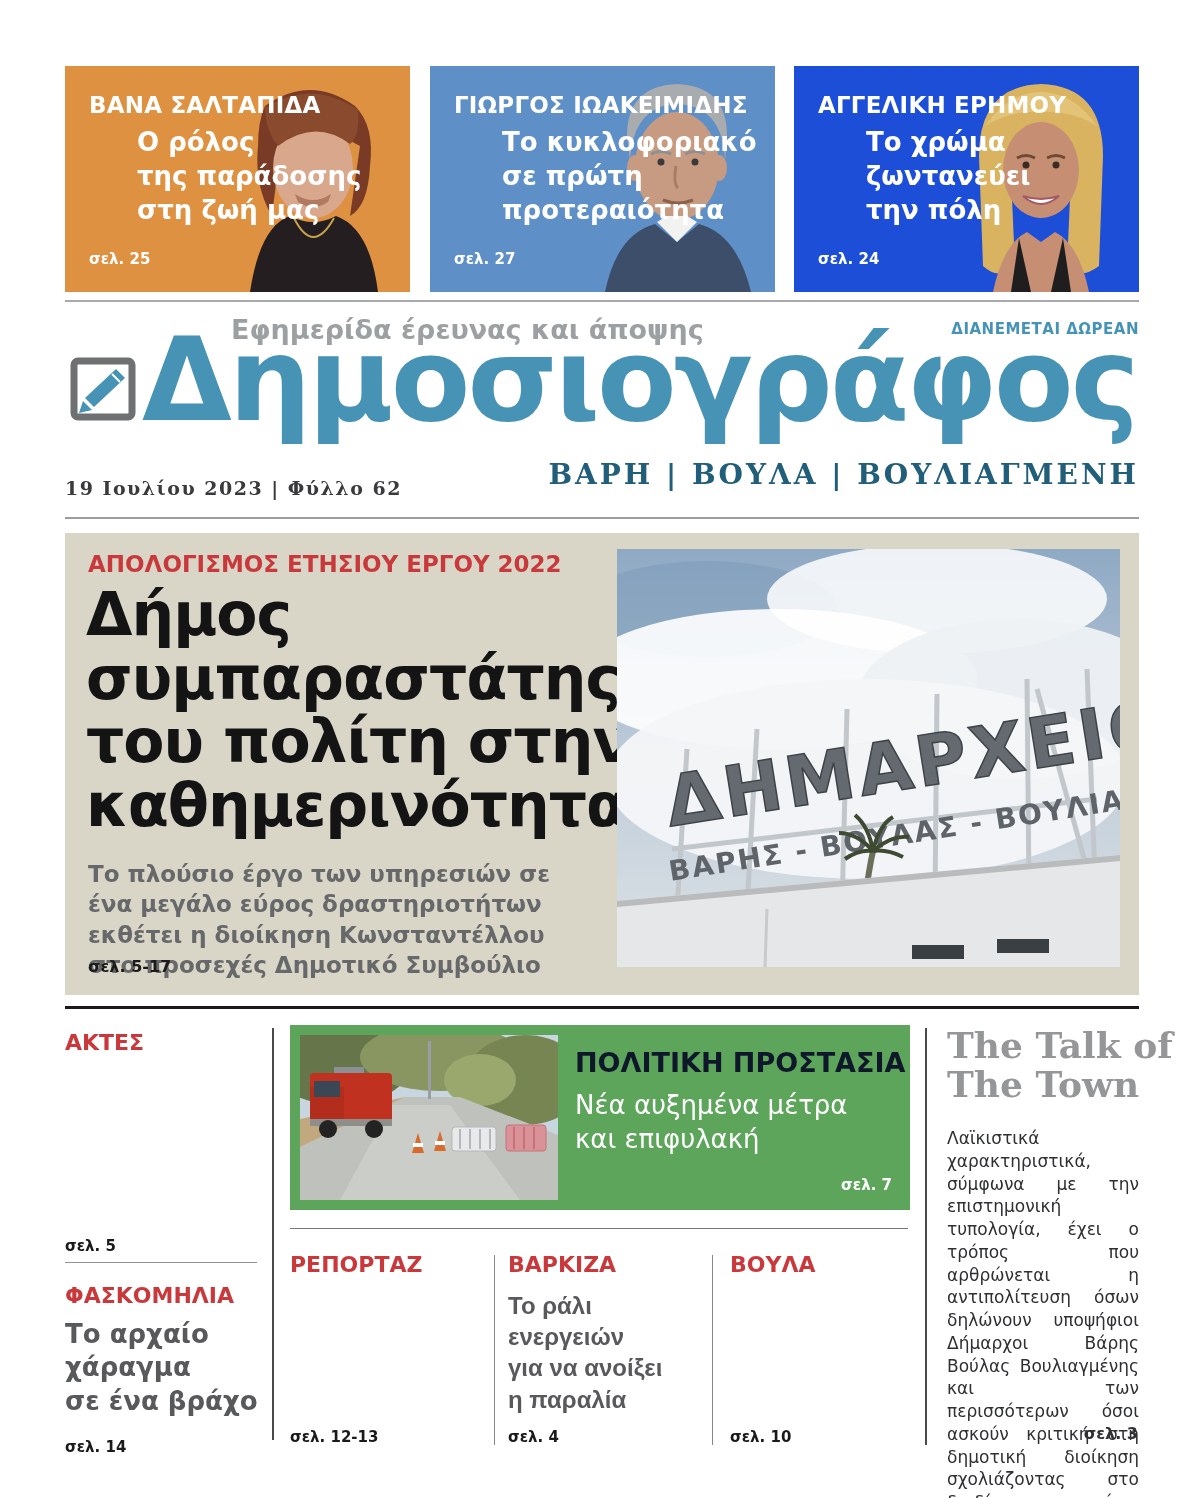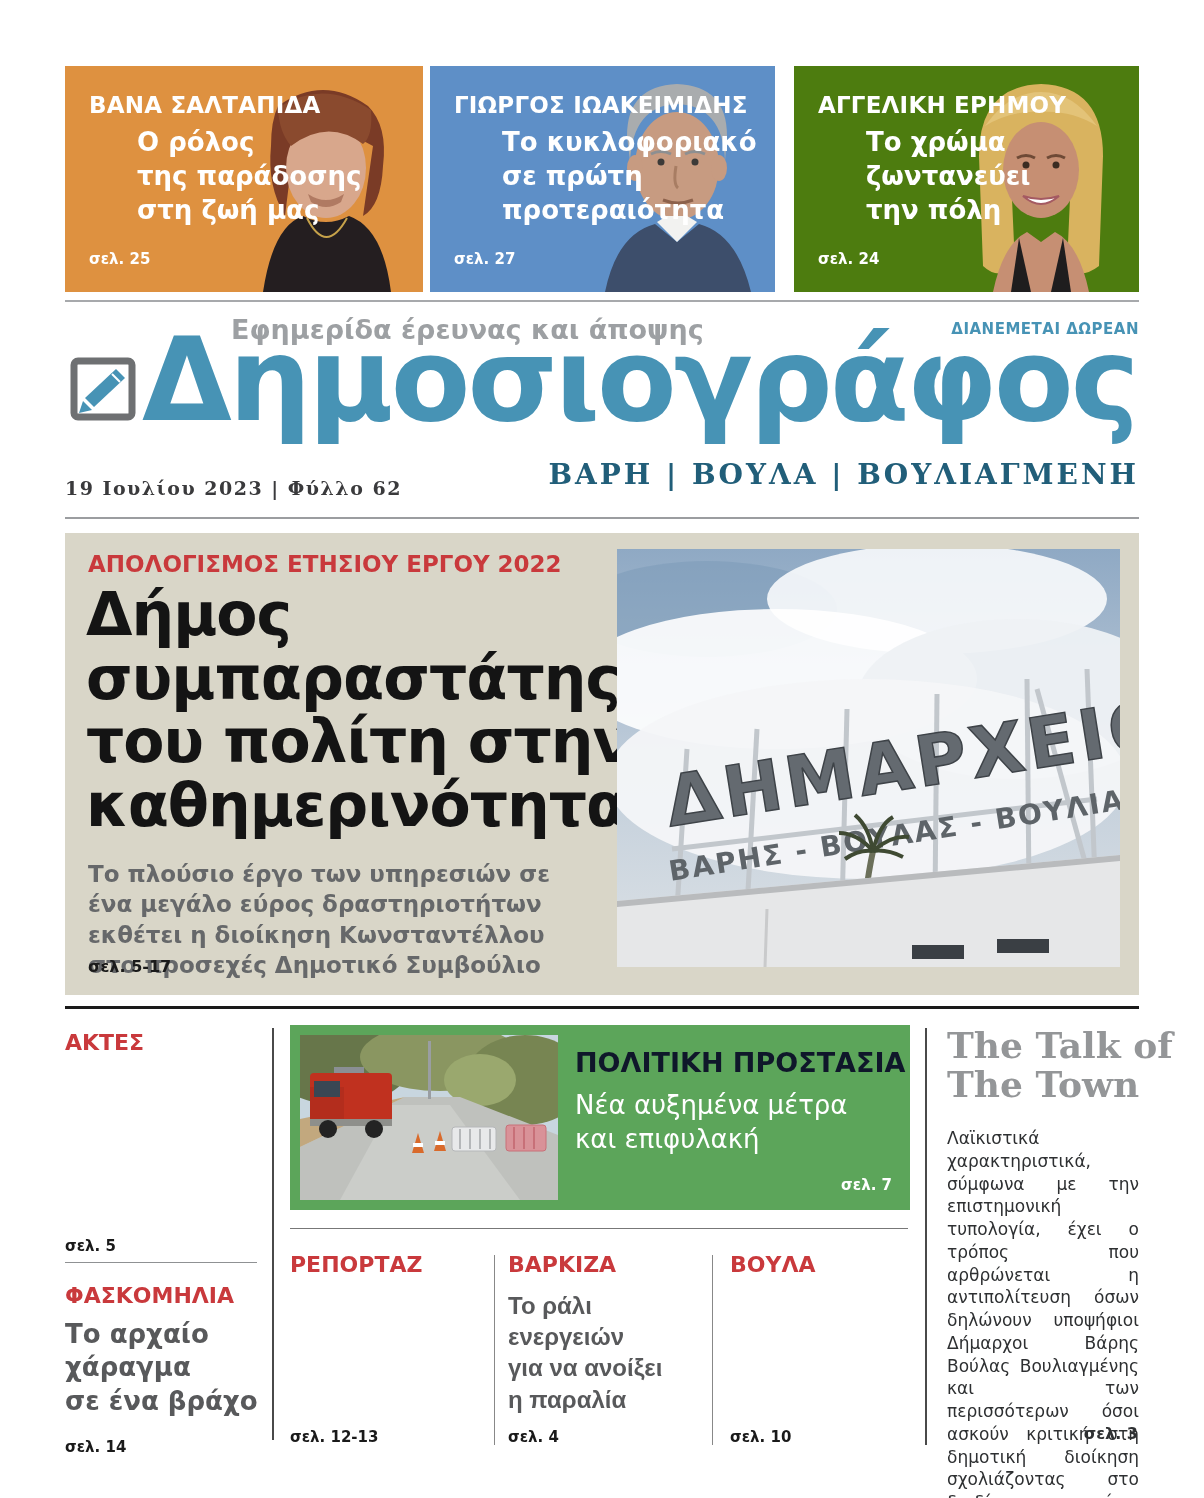--- a/index.html
+++ b/index.html
@@ -70,21 +70,21 @@
              font-weight:bold;font-size:36px;line-height:1.08;color:#949698;white-space:pre-line;}
   .talkbody{position:absolute;left:947px;top:1127px;width:192px;font-size:17px;line-height:1.34;
             color:#2e3032;text-align:justify;}
   .talkpage{position:absolute;right:66px;top:1424px;color:#2e3032;font-weight:bold;font-size:16px;}
 </style>
 </head>
 <body>
 
 <div class="page">
 
-  <div class="promo" style="left:65px;background:#de9140;padding-left:13px;">
+  <div class="promo" style="left:65px;background:#de9140;">
     <svg viewBox="0 0 200 226" width="200" height="226">
       <path d="M55 40 Q100 8 145 40 Q165 60 160 100 Q158 140 140 150 L150 80 Q110 55 70 85 L62 150 Q44 120 48 80 Q48 55 55 40Z" fill="#7a3b26"></path>
       <ellipse cx="103" cy="102" rx="40" ry="50" fill="#d8a78c"></ellipse>
       <path d="M55 42 Q100 12 148 44 Q150 70 140 78 Q105 52 68 80 Q56 66 55 42Z" fill="#8a4a2e"></path>
       <path d="M85 128 Q103 140 121 128 L118 136 Q103 146 88 136Z" fill="#b07a62"></path>
       <path d="M40 226 Q50 160 80 150 Q103 162 126 150 Q160 162 168 226Z" fill="#241e20"></path>
       <path d="M84 152 Q103 190 124 152" stroke="#c6a24a" stroke-width="2" fill="none"></path>
     </svg>
     <div class="pname">ΒΑΝΑ ΣΑΛΤΑΠΙΔΑ</div>
     <div class="ptitle">Ο ρόλος
@@ -108,21 +108,21 @@
       <path d="M30 226 Q42 168 80 158 L102 176 L124 158 Q162 168 176 226Z" fill="#3d4e6b"></path>
       <path d="M82 156 L102 176 L122 156 L112 150 L92 150Z" fill="#f2f2f0"></path>
     </svg>
     <div class="pname">ΓΙΩΡΓΟΣ ΙΩΑΚΕΙΜΙΔΗΣ</div>
     <div class="ptitle">Το κυκλοφοριακό
 σε πρώτη
 προτεραιότητα</div>
     <div class="ppage">σελ. 27</div>
   </div>
 
-  <div class="promo" style="left:794px;background:#4d7c0f;">
+  <div class="promo" style="left:794px;background:#1d4ed8;">
     <svg viewBox="0 0 200 226" width="200" height="226">
       <path d="M40 90 Q40 20 102 18 Q164 20 164 90 L160 200 Q140 215 128 200 L132 110 Q102 70 72 110 L76 200 Q60 215 44 200Z" fill="#d9b35f"></path>
       <ellipse cx="102" cy="104" rx="38" ry="48" fill="#c68f73"></ellipse>
       <path d="M46 60 Q70 26 102 26 Q134 26 158 60 Q132 44 102 46 Q72 44 46 60Z" fill="#e3c378"></path>
       <path d="M78 92 Q87 87 96 92" stroke="#6e4a36" stroke-width="3" fill="none"></path>
       <path d="M108 92 Q117 87 126 92" stroke="#6e4a36" stroke-width="3" fill="none"></path>
       <circle cx="87" cy="99" r="3.5" fill="#3a2c22"></circle>
       <circle cx="117" cy="99" r="3.5" fill="#3a2c22"></circle>
       <path d="M84 130 Q102 146 120 130 Q102 136 84 130Z" fill="#ffffff" stroke="#a45a62" stroke-width="2"></path>
       <path d="M54 226 Q64 178 88 166 L102 176 L116 166 Q140 178 150 226Z" fill="#c68f73"></path>

